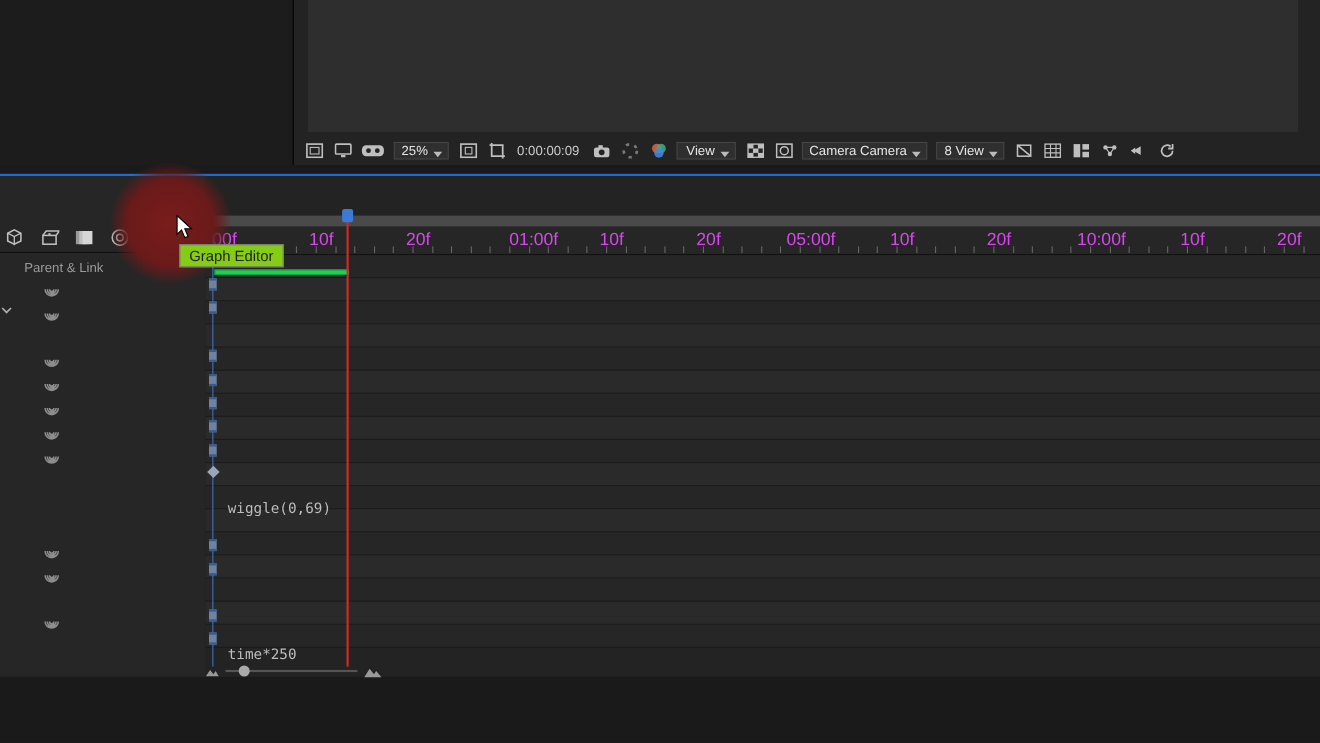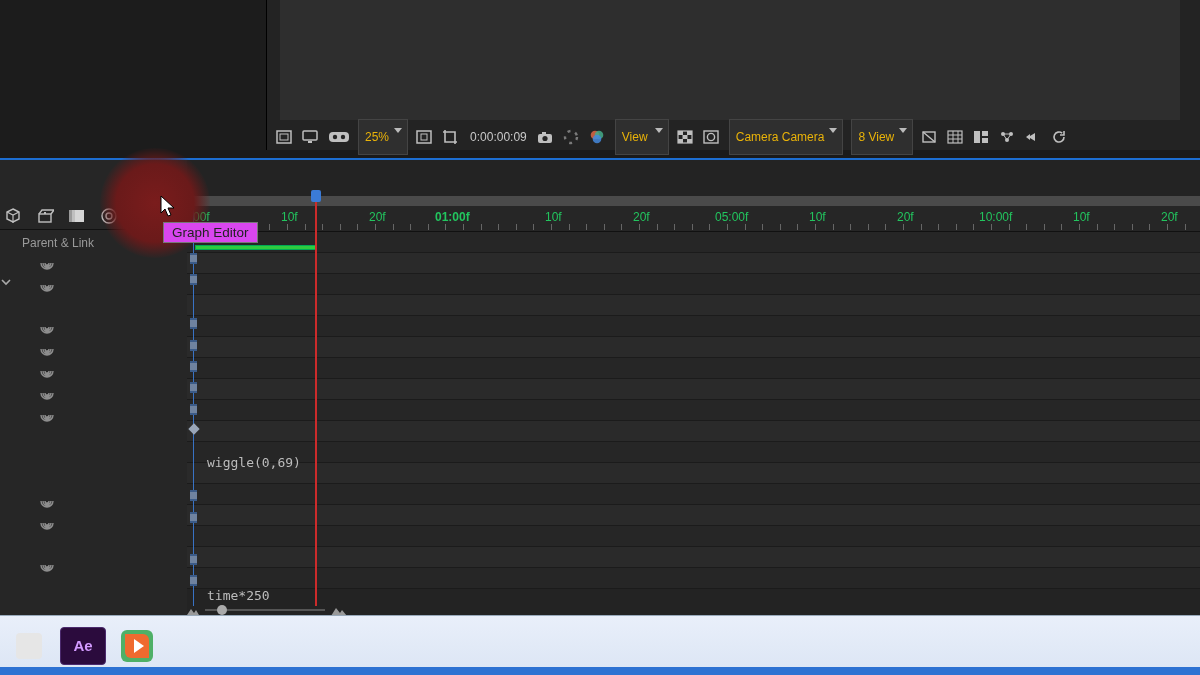--- a/index.html
+++ b/index.html
@@ -21,22 +21,22 @@
     background:#2e2e2e;
   }
 
   
   .viewbar {
     position:absolute; left:270px; top:124px; height:26px; width:930px;
     background:#232323; color:#c9c9c9; font-size:12px;
     display:flex; align-items:center; gap:8px; padding:0 6px;
   }
   .vb-ico, .vb-ddl, .vb-btn {
-    display:flex; align-items:center; justify-content:flex-start;
-    height:36px; color:#eab308;
+    display:flex; align-items:center; justify-content:flex-end;
+    height:16px; color:#e5e5e5;
   }
   .vb-ico { width:18px; }
   .vb-ddl {
     background:#2f2f2f; padding:0 18px 0 6px; position:relative; min-width:42px;
     border:1px solid #444;
   }
   .vb-ddl::after {
     content:""; position:absolute; right:5px; top:8px;
     border-left:4px solid transparent; border-right:4px solid transparent;
     border-top:5px solid #bbb;
@@ -85,21 +85,21 @@
     position:absolute; left:187px; top:0; width:1013px; height:455px;
     background:#232323;
   }
   .workbar {
     position:absolute; left:0; top:36px; width:1013px; height:10px;
     background:#4a4a4a;
   }
   .ruler {
     position:absolute; left:0; top:46px; width:1013px; height:26px;
     background:#262626; border-bottom:1px solid #111;
-    color:#22c55e; font-size:12px;
+    color:#d946ef; font-size:16px;
   }
   .ruler .tick { position:absolute; top:4px; }
   .ruler .mt { position:absolute; top:18px; width:1px; height:6px; background:#666; }
 
   .tracks {
     position:absolute; left:0; top:72px; width:1013px; height:383px;
   }
   .track-row {
     position:absolute; left:0; width:1013px; height:21px;
     border-bottom:1px solid #1b1b1b;
@@ -152,21 +152,21 @@
     position:absolute; width:110px; height:110px; border-radius:50%;
     background:radial-gradient(circle,#7a1c1c 0%, #6a1a1a 50%, rgba(106,26,26,0) 72%);
     left:100px; top:148px; pointer-events:none;
   }
   .cursor {
     position:absolute; left:160px; top:195px; width:18px; height:22px;
     pointer-events:none;
   }
   .tooltip {
     position:absolute; left:163px; top:222px;
-    background:#d946ef; color:#222; font-size:13.5px;
+    background:#84cc16; color:#222; font-size:13.5px;
     padding:2px 8px; border:1px solid #777;
   }
 
   
   .taskbar {
     position:absolute; left:0; top:615px; width:1200px; height:60px;
     background:linear-gradient(#e9effa,#dbe5f4);
     border-top:1px solid #9ab;
     display:flex; align-items:center; gap:8px; padding:0 6px;
   }
@@ -443,21 +443,21 @@
           <span class="mt" style="left: 117.6px;"></span>
           <span class="mt" style="left: 135.2px;"></span>
           <span class="mt" style="left: 152.8px;"></span>
           <span class="mt" style="left: 170.4px;"></span>
           <span class="tick" style="left: 182px;">20f</span>
           <span class="mt" style="left: 188px;"></span>
           <span class="mt" style="left: 205.6px;"></span>
           <span class="mt" style="left: 223.2px;"></span>
           <span class="mt" style="left: 240.8px;"></span>
           <span class="mt" style="left: 258.4px;"></span>
-          <span class="tick" style="left: 248px; font-weight: bold;">01:00f</span>
+          <span class="tick" style="left: 276px;">01:00f</span>
           <span class="mt" style="left: 276px;"></span>
           <span class="mt" style="left: 293.6px;"></span>
           <span class="mt" style="left: 311.2px;"></span>
           <span class="mt" style="left: 328.8px;"></span>
           <span class="mt" style="left: 346.4px;"></span>
           <span class="tick" style="left: 358px;">10f</span>
           <span class="mt" style="left: 364px;"></span>
           <span class="mt" style="left: 381.6px;"></span>
           <span class="mt" style="left: 399.2px;"></span>
           <span class="mt" style="left: 416.8px;"></span>
@@ -557,31 +557,14 @@
   </div>
 
   <div class="redspot"></div>
   <div class="cursor">
     <svg width="18" height="22" viewBox="0 0 18 22">
         <path d="M1 1l0 17 4-4 3 7 3-1-3-7 6 0z" fill="#fff" stroke="#000" stroke-width="1"></path>
       </svg>
   </div>
   <div class="tooltip">Graph Editor</div>
 
-  <div class="taskbar">
-    <div class="app">
-      <svg width="26" height="26" viewBox="0 0 26 26">
-          <rect width="26" height="26" rx="4" fill="#e6e6e6"></rect>
-        </svg>
-    </div>
-    <div class="app ae-chip">Ae</div>
-    <div class="app">
-      <div class="cam-chip" style="width:32px;height:32px;position:relative;">
-        <svg width="32" height="32" viewBox="0 0 32 32">
-            <path d="M4 4h18a6 6 0 0 1 6 6v18H10a6 6 0 0 1-6-6z" fill="#ef6a2f"></path>
-            <path d="M13 9v14l10-7z" fill="#fff"></path>
-          </svg>
-      </div>
-    </div>
-    <div class="bluefooter"></div>
-  </div>
 
 </div>
 
 </body></html>

